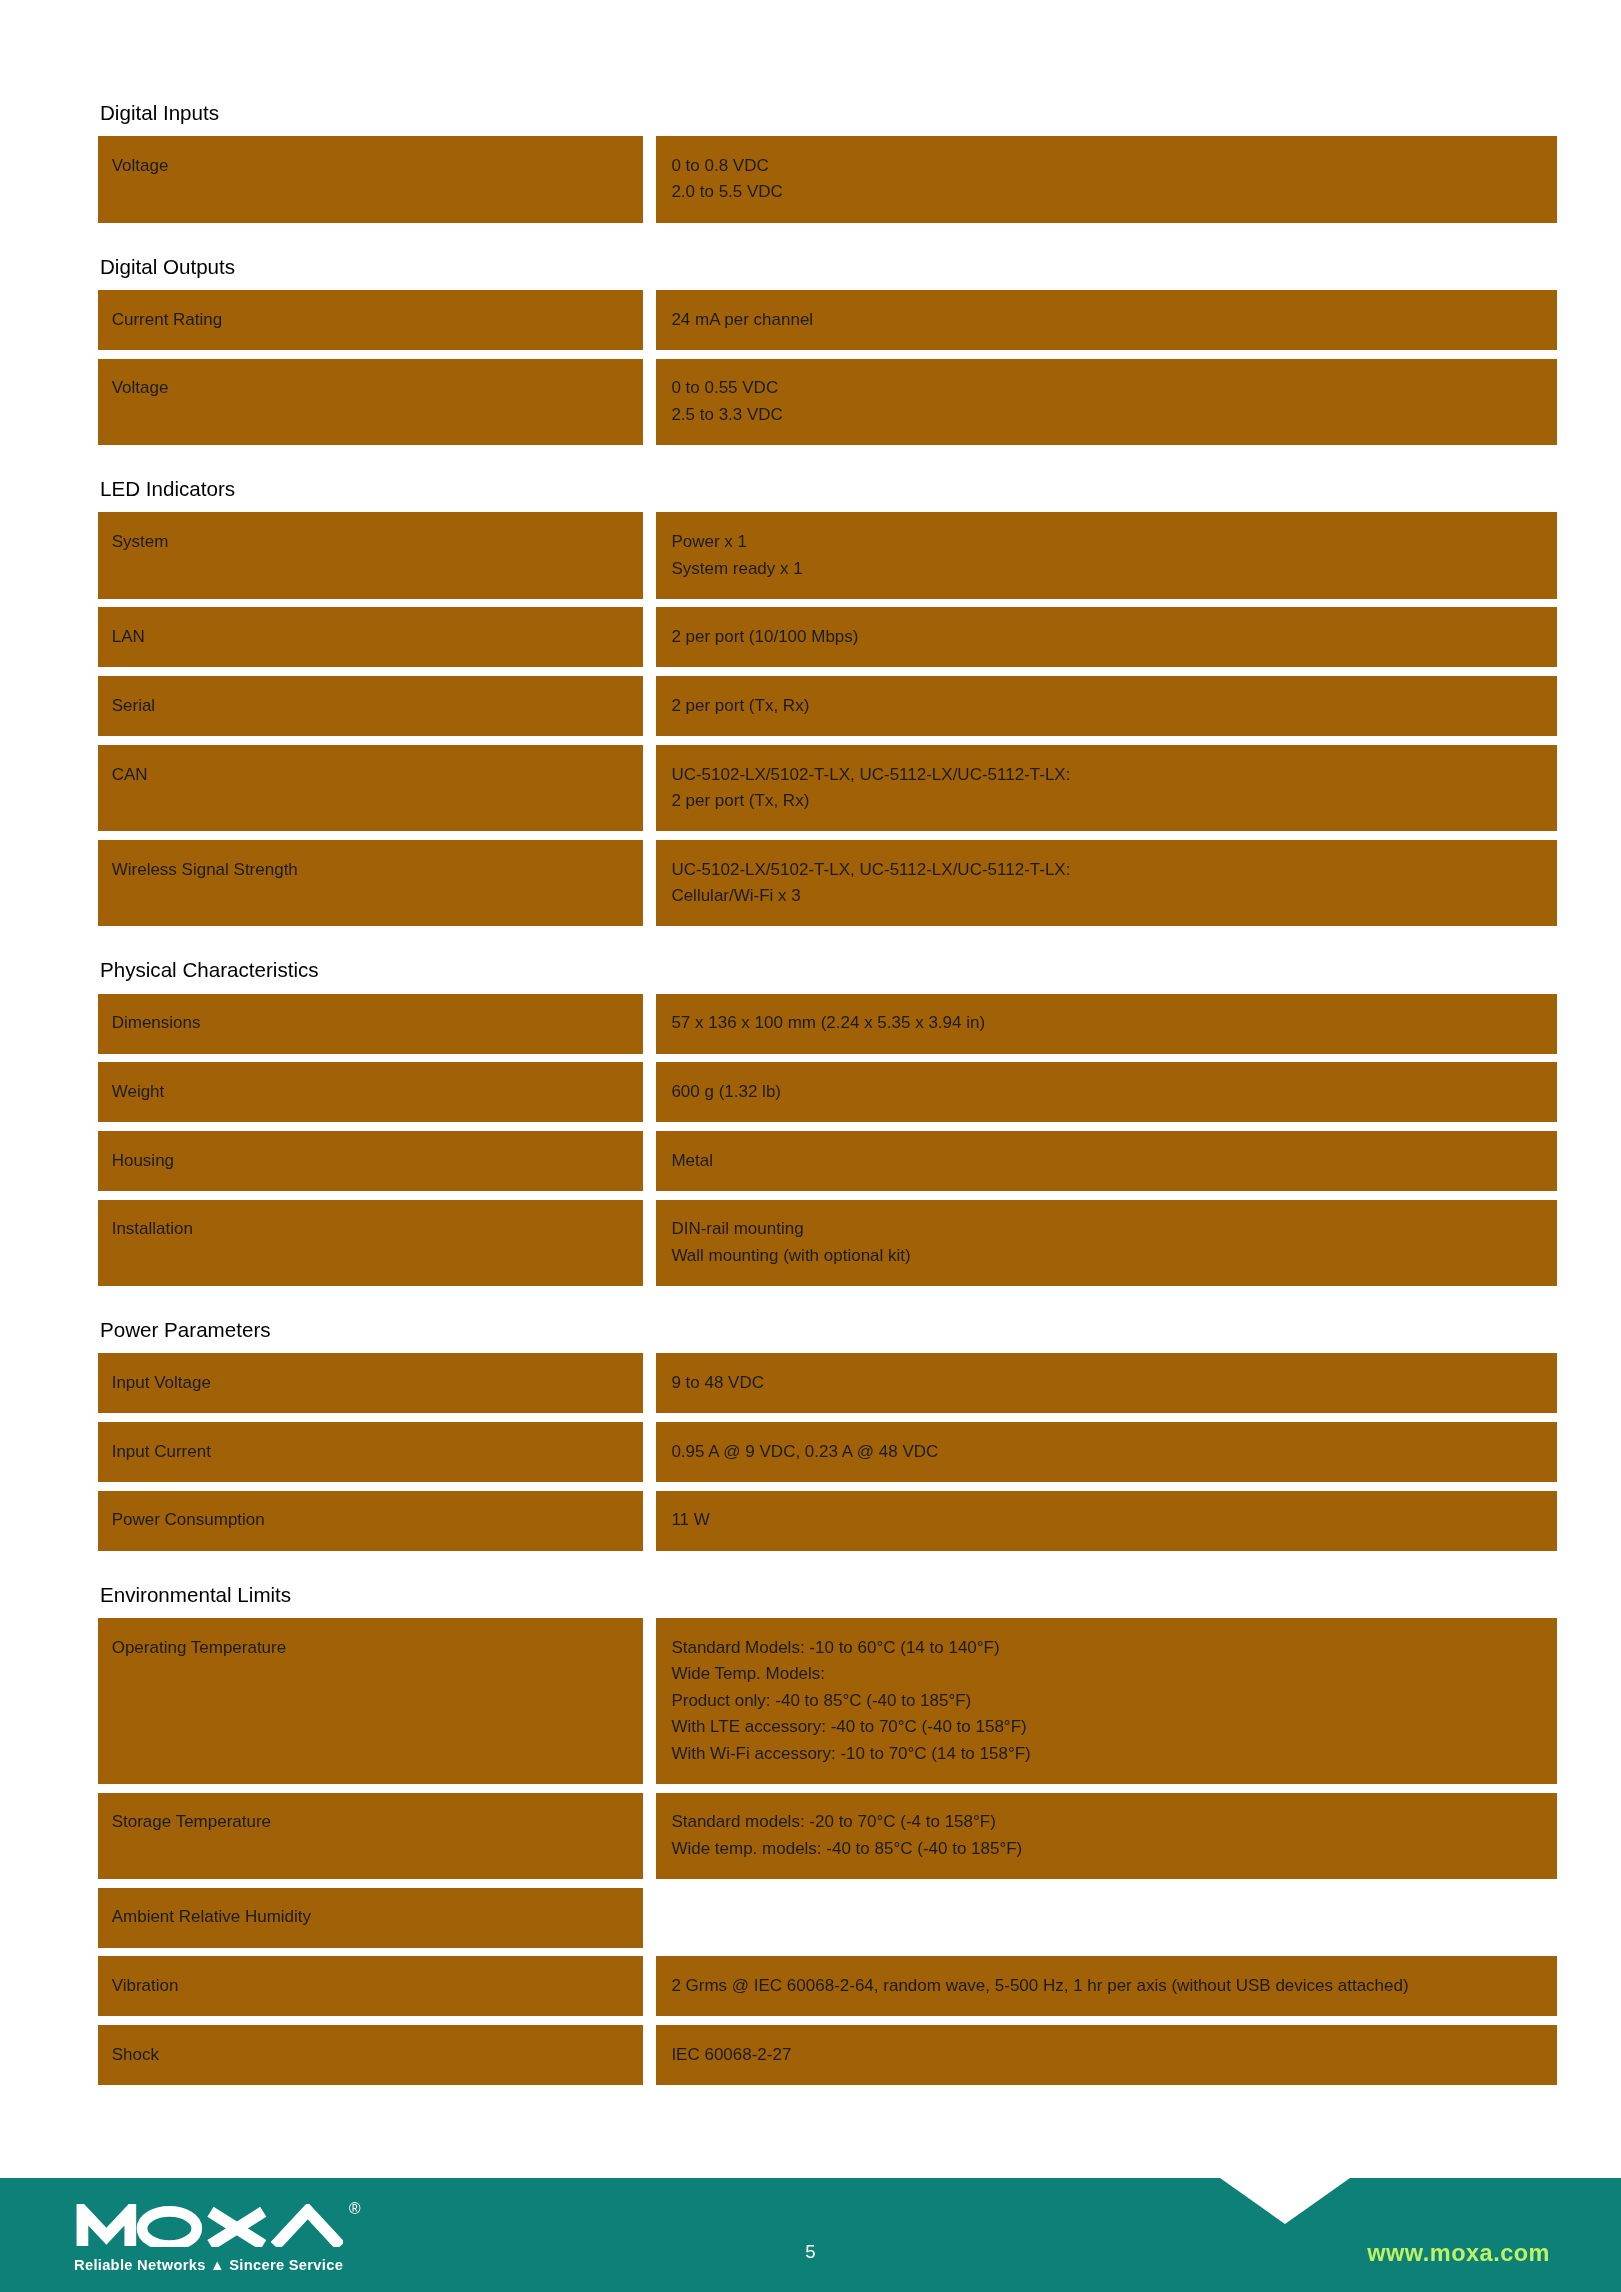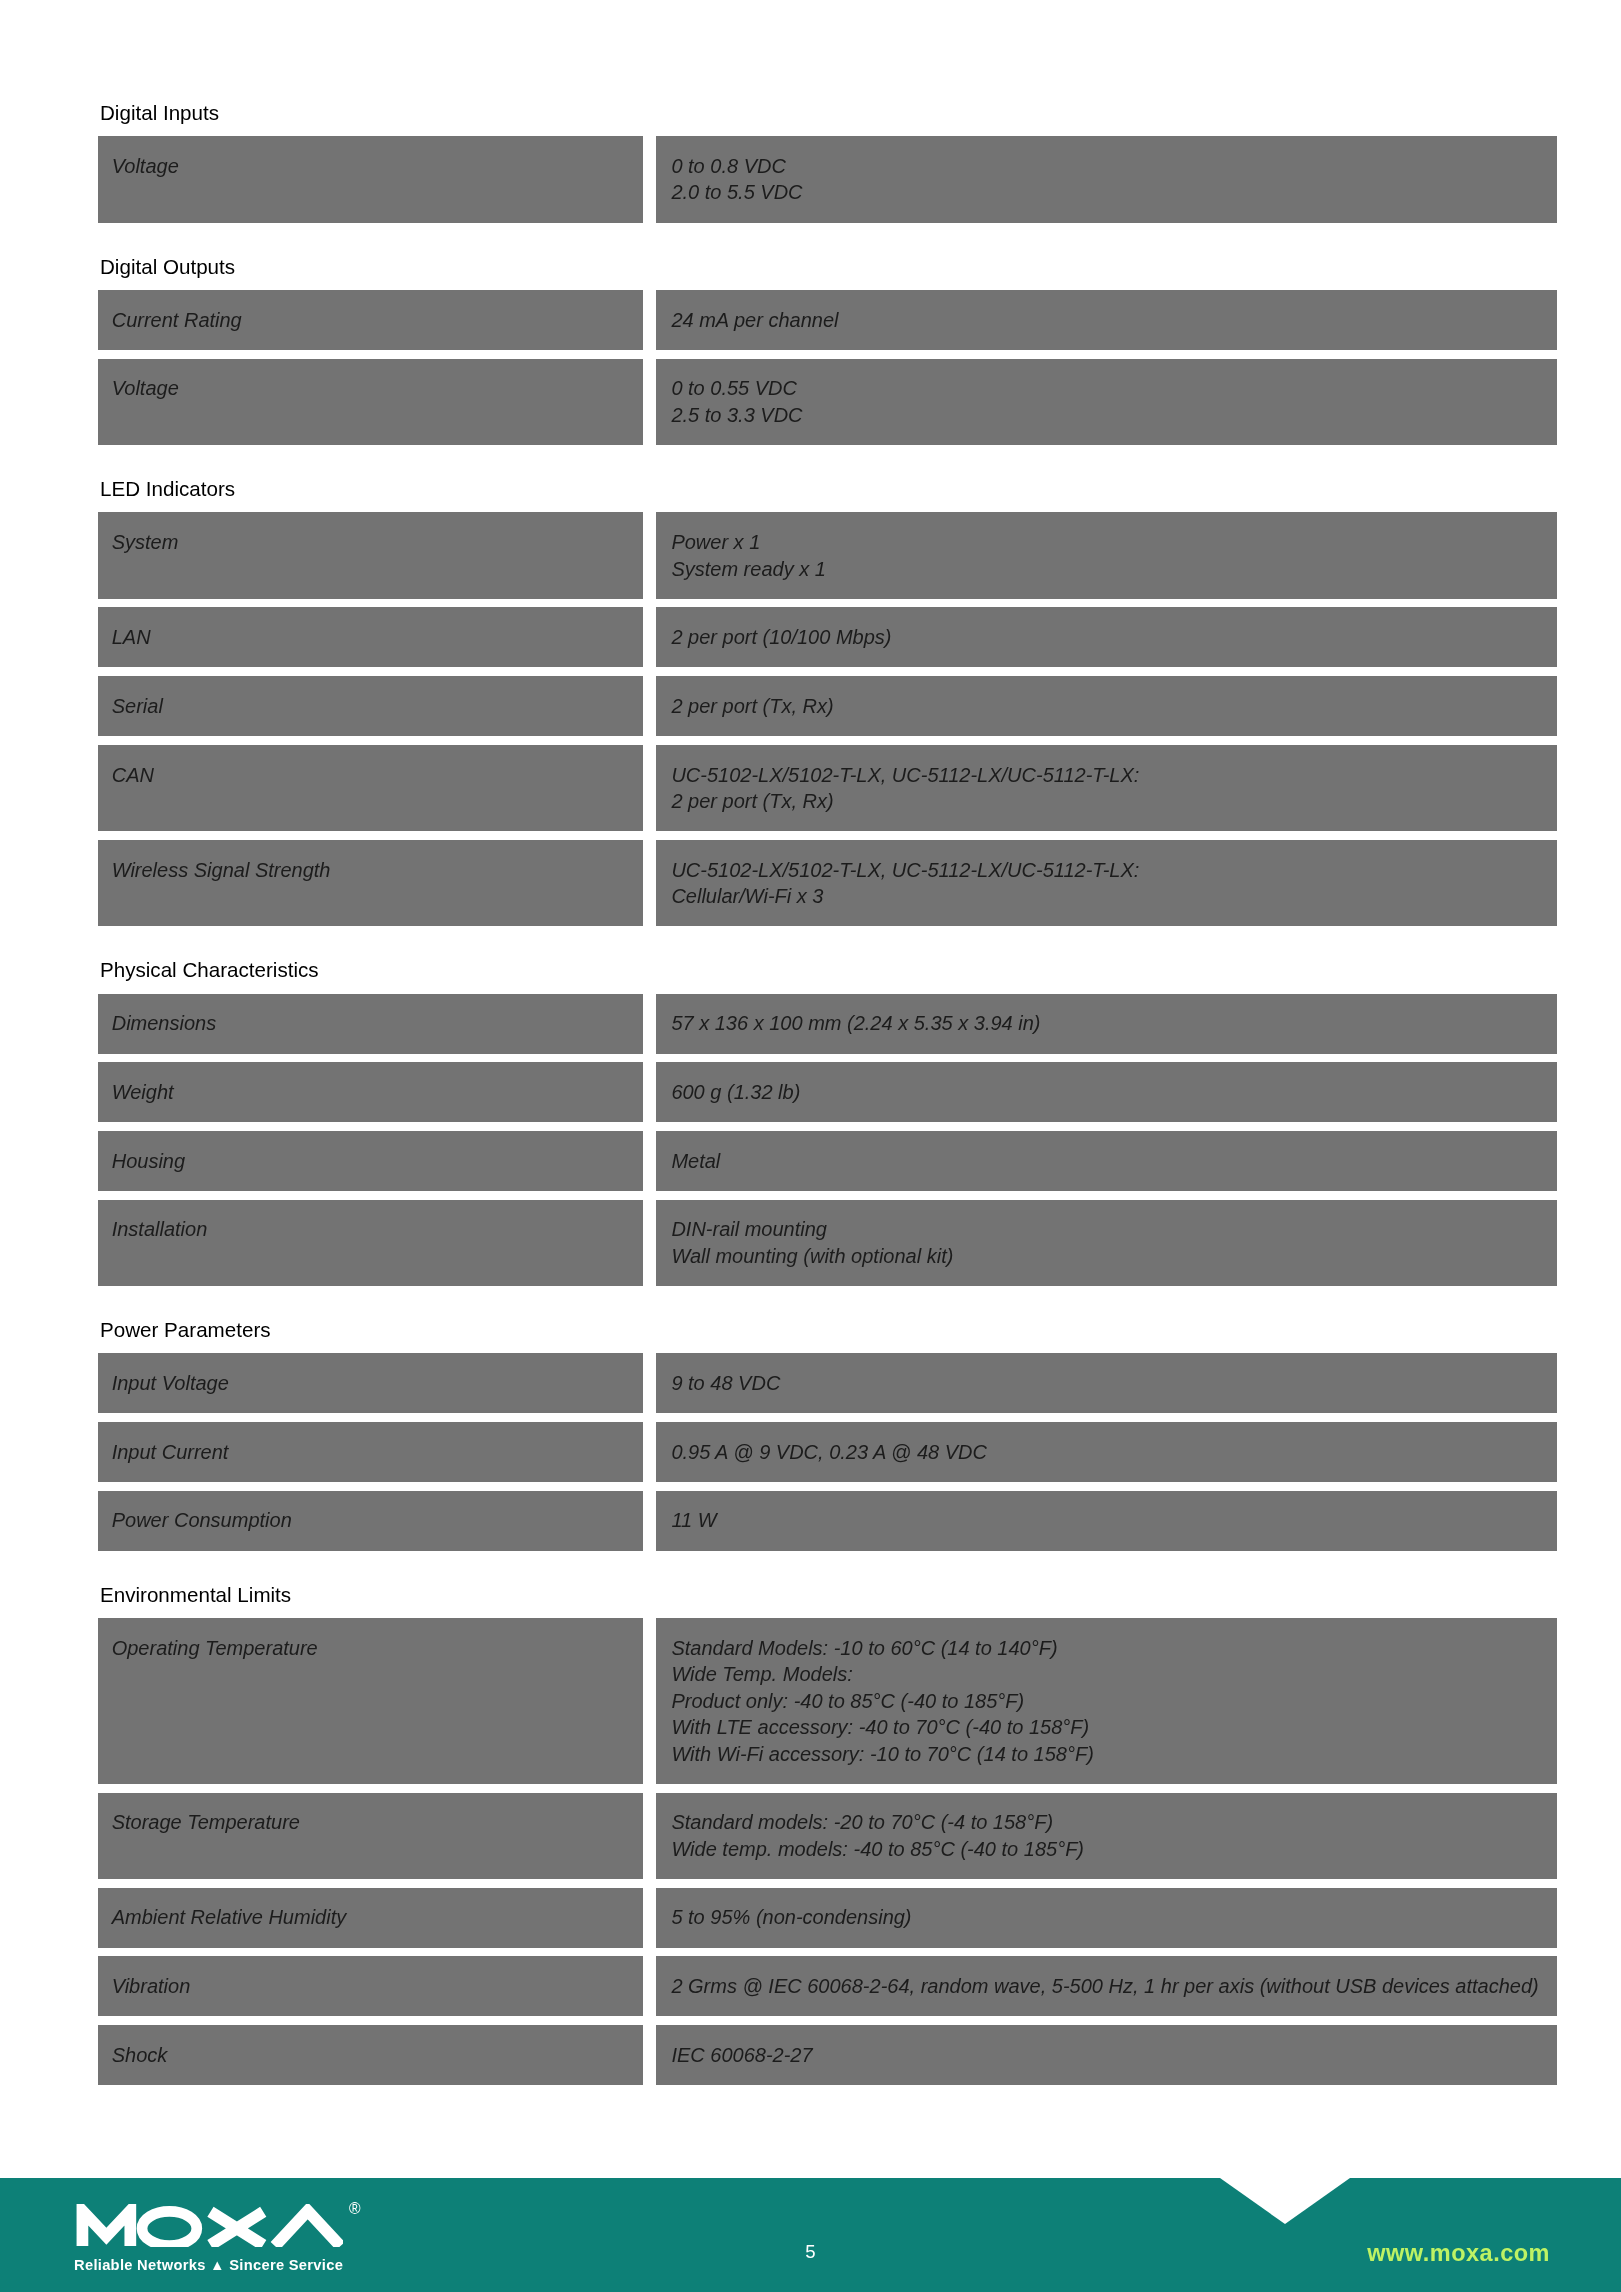--- a/index.html
+++ b/index.html
@@ -25,25 +25,24 @@
     line-height: 24.5px;
     margin: 32px 0 10.8px 2px;
   }
   .spec-section:first-child .section-title { margin-top: 0; }
   .spec-row {
     display: flex;
     gap: 12.7px;
     margin-bottom: 8.8px;
   }
   .cell {
-    background: #737373;
+    background: #a16207;
     box-sizing: border-box;
-    font-size: 20px;
+    font-size: 17px;
     line-height: 26.5px;
-    font-style: italic;
   }
   .cell.label {
     flex: none;
     width: 545px;
     padding: 16.7px 15.7px 16.7px 13.7px;
   }
   .cell.value {
     flex: 1;
     padding: 16.7px 17.6px 16.7px 15.7px;
   }
@@ -269,23 +268,20 @@
   <div class="spec-row">
     <div class="cell label">Storage Temperature</div>
     <div class="cell value">
               <div class="value-line">Standard models: -20 to 70°C (-4 to 158°F)</div>
               <div class="value-line">Wide temp. models: -40 to 85°C (-40 to 185°F)</div>
             </div>
   </div>
 
   <div class="spec-row">
     <div class="cell label">Ambient Relative Humidity</div>
-    <div class="cell value">
-              <div class="value-line">5 to 95% (non-condensing)</div>
-            </div>
   </div>
 
   <div class="spec-row">
     <div class="cell label">Vibration</div>
     <div class="cell value">
               <div class="value-line">2 Grms @ IEC 60068-2-64, random wave, 5-500 Hz, 1 hr per axis (without USB devices attached)</div>
             </div>
   </div>
 
   <div class="spec-row">

